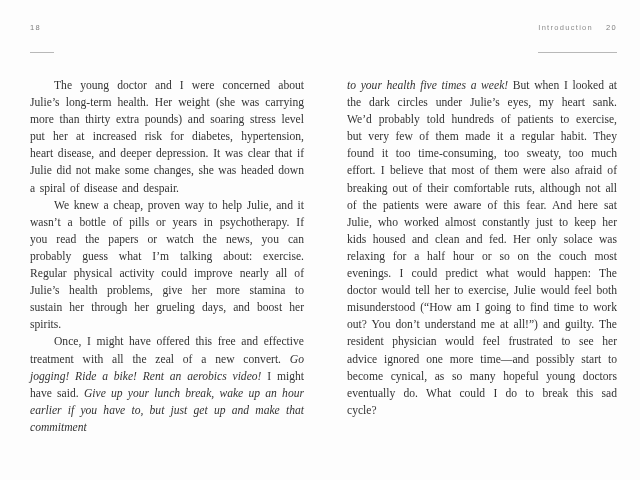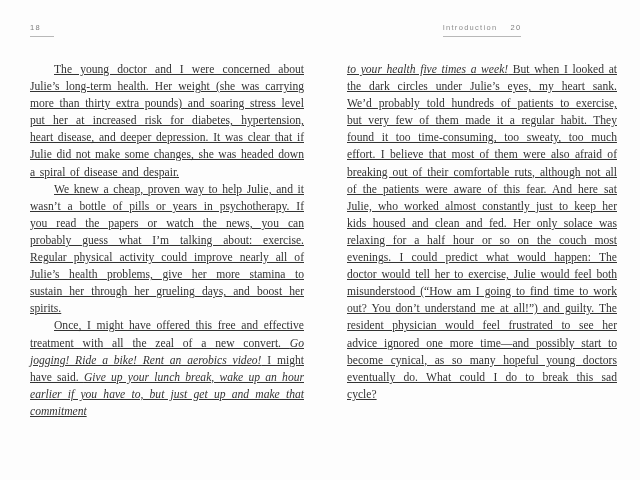--- a/index.html
+++ b/index.html
@@ -20,39 +20,39 @@
     top: 16px;
   }
   .page-left  { left: 30px;  width: 274px; }
   .page-right { left: 347px; width: 270px; }
 
   .running-header {
     font-family: "Liberation Sans", sans-serif;
     font-size: 7.5px;
     letter-spacing: 1.3px;
     color: #8d8d8d;
-    padding-bottom: 4px;
+    padding-bottom: 20px;
     border-bottom: 1px solid #b8b8b8;
     display: inline-flex;
     align-items: baseline;
     white-space: nowrap;
   }
-  .header-row-right { text-align: center; }
+  .header-row-right { text-align: right; }
   .running-header .pgnum { color: #7e7e7e; }
   .running-header .gap { display: inline-block; width: 13px; }
 
   .page-body {
     margin-top: 24px;
     color: #333333;
     font-size: 11.6px;
     line-height: 17.1px;
     text-align: justify;
     word-spacing: 1.6px;
   }
-  .page-body p { margin: 0; text-decoration: underline; }
+  .page-body p { margin: 0; }
   .page-body p.indent { text-indent: 24px; }
   .page-body .it { font-style: italic; margin-top: 46px; }
 </style>
 </head>
 <body>
 
 <div class="spread">
 
   <div class="page page-left">
     <div>

